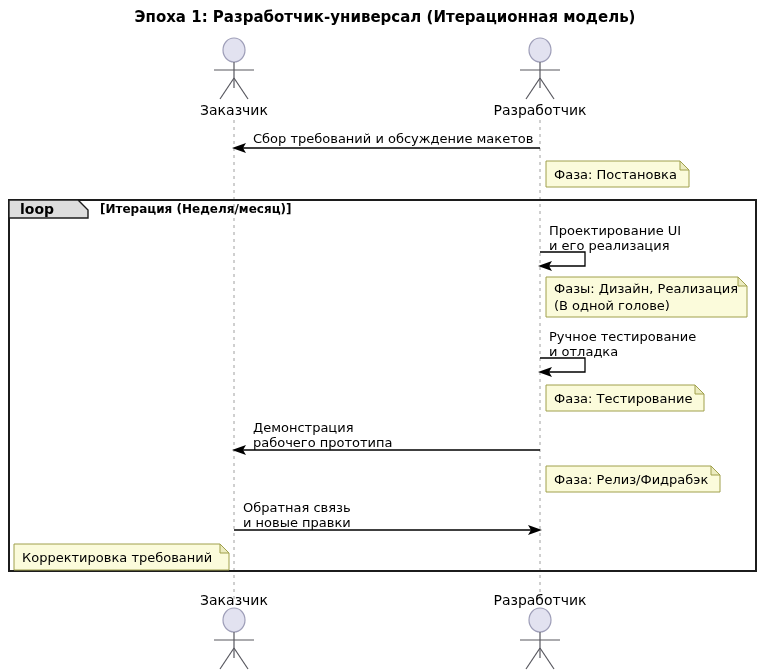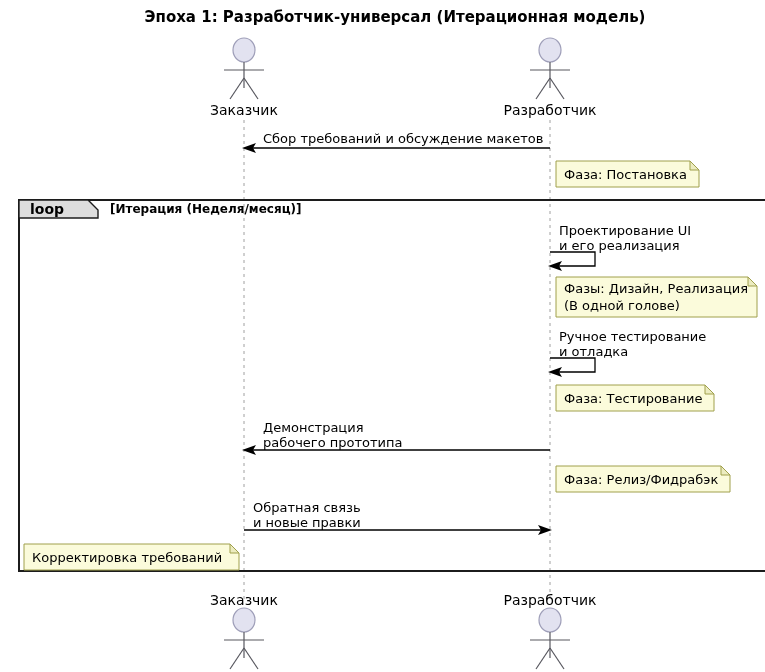--- a/index.html
+++ b/index.html
@@ -9,21 +9,21 @@
   }
   body {
     width: 765px;
     height: 672px;
     position: relative;
     font-family: "DejaVu Sans", "Liberation Sans", sans-serif;
     overflow: hidden;
   }
   #diagram-root {
     position: absolute;
-    left: 10px;
+    left: 0;
     top: 0;
     width: 637px;
     height: 672px;
   }
   svg.diagram {
     display: block;
     width: 765px;
     height: 672px;
     shape-rendering: geometricPrecision;
   }

